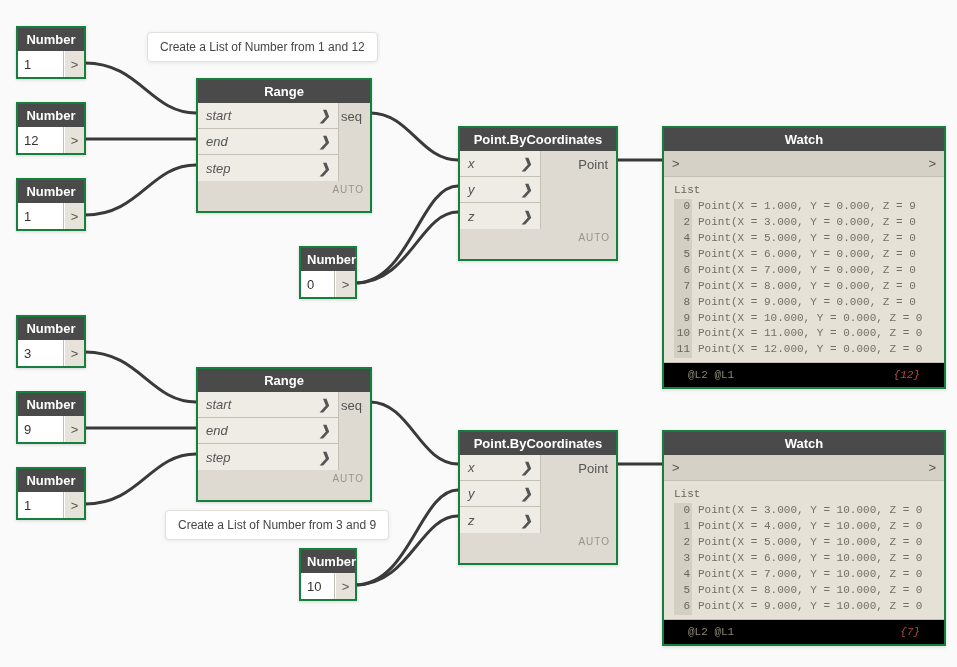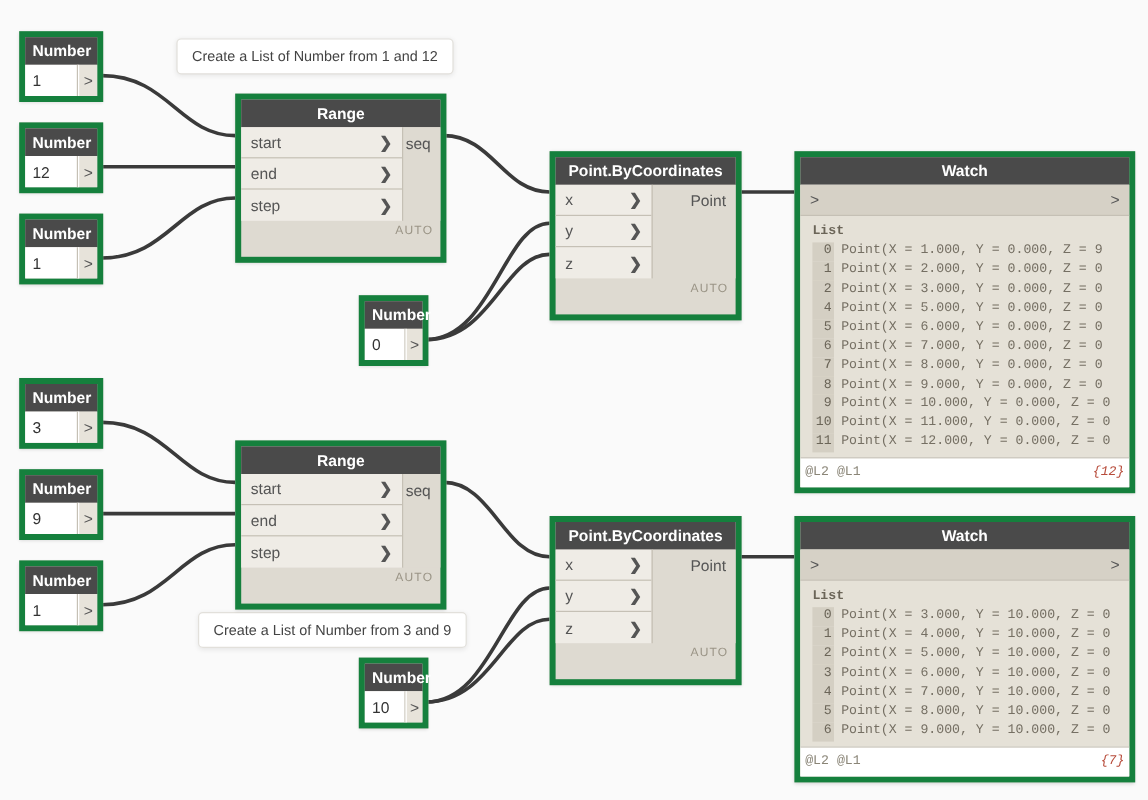--- a/index.html
+++ b/index.html
@@ -21,21 +21,21 @@
     pointer-events: none;
   }
   svg.wires path {
     fill: none;
     stroke: #3a3a3a;
     stroke-width: 3;
   }
   .node {
     position: absolute;
     background: #dedad1;
-    border: 5px solid #15803d;
+    border: 2px solid #15803d;
     box-shadow: 0 1px 3px rgba(0,0,0,0.15);
   }
   .node-header {
     background: #4a4a4a;
     color: #fff;
     font-weight: bold;
     text-align: center;
     padding: 4px 6px;
     font-size: 13px;
   }
@@ -64,20 +64,21 @@
     background: #e7e3da;
     border-left: 1px solid #fff;
   }
   .ports-row {
     display: flex;
     align-items: stretch;
   }
   .in-ports {
     flex: 1;
     background: #efece6;
+    font-style: italic;
   }
   .out-ports {
     width: 32px;
     background: #dedad1;
     border-left: 1px solid #c5c0b5;
     display: flex;
     flex-direction: column;
   }
   .port {
     display: flex;
@@ -117,39 +118,39 @@
   .watch-topbar .right-chev { margin-left: auto; }
   .watch-list {
     font-family: "Courier New", monospace;
     font-size: 11px;
     color: #756f63;
     padding: 6px 10px 4px;
     line-height: 1.45;
     background: #e5e1d7;
     overflow: hidden;
   }
-  .watch-list .lh { color: #6b6558; font-weight: bold; }
+  .watch-list .lh { color: #6b6558; }
   .watch-row { white-space: nowrap; }
   .idx {
     display: inline-block;
     width: 18px;
     text-align: right;
     background: #d4cfc3;
     color: #6b6558;
     margin-right: 6px;
     padding: 0 2px;
   }
   .watch-footer {
     display: flex;
     align-items: center;
-    padding: 6px 4px;
+    padding: 6px 24px;
     font-size: 11px;
     color: #8a8577;
     border-top: 1px solid #c5c0b5;
-    background: #ffffff;
+    background: #000000;
     font-family: "Courier New", monospace;
   }
   .watch-footer .count {
     margin-left: auto;
     color: #b74b3a;
     font-style: italic;
   }
   .tooltip {
     position: absolute;
     background: #fff;
@@ -272,21 +273,20 @@
   <div class="node-header">Watch</div>
   <div class="watch-body">
     <div class="watch-topbar">
       <span>&gt;</span>
       <span class="right-chev">&gt;</span>
     </div>
     <div class="watch-list">
       <div class="lh">List</div>
       <div id="w1rows">
           <div class="watch-row"><span class="idx">0</span><span>Point(X = 1.000, Y = 0.000, Z = 9</span></div>
-          <div class="watch-row"><span class="idx">1</span><span>Point(X = 2.000, Y = 0.000, Z = 0</span></div>
           <div class="watch-row"><span class="idx">2</span><span>Point(X = 3.000, Y = 0.000, Z = 0</span></div>
           <div class="watch-row"><span class="idx">4</span><span>Point(X = 5.000, Y = 0.000, Z = 0</span></div>
           <div class="watch-row"><span class="idx">5</span><span>Point(X = 6.000, Y = 0.000, Z = 0</span></div>
           <div class="watch-row"><span class="idx">6</span><span>Point(X = 7.000, Y = 0.000, Z = 0</span></div>
           <div class="watch-row"><span class="idx">7</span><span>Point(X = 8.000, Y = 0.000, Z = 0</span></div>
           <div class="watch-row"><span class="idx">8</span><span>Point(X = 9.000, Y = 0.000, Z = 0</span></div>
           <div class="watch-row"><span class="idx">9</span><span>Point(X = 10.000, Y = 0.000, Z = 0</span></div>
           <div class="watch-row"><span class="idx">10</span><span>Point(X = 11.000, Y = 0.000, Z = 0</span></div>
           <div class="watch-row"><span class="idx">11</span><span>Point(X = 12.000, Y = 0.000, Z = 0</span></div>
         </div>

